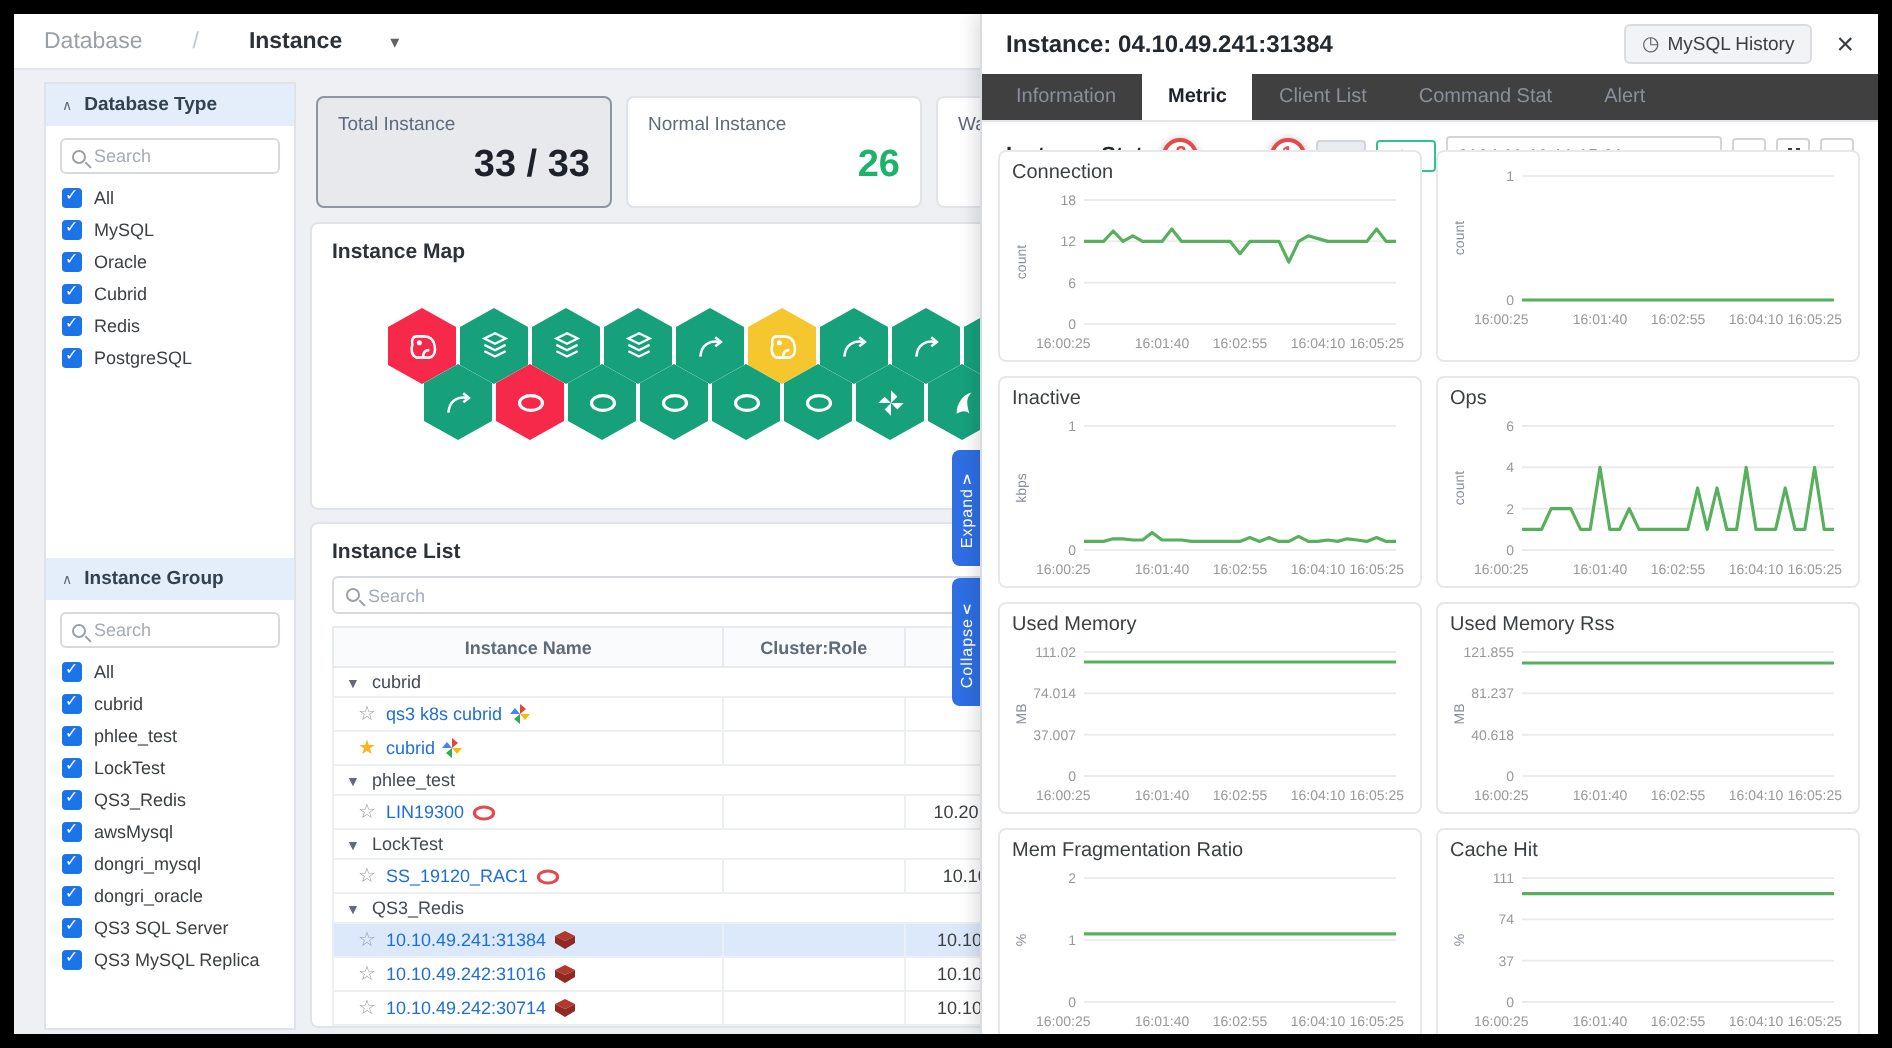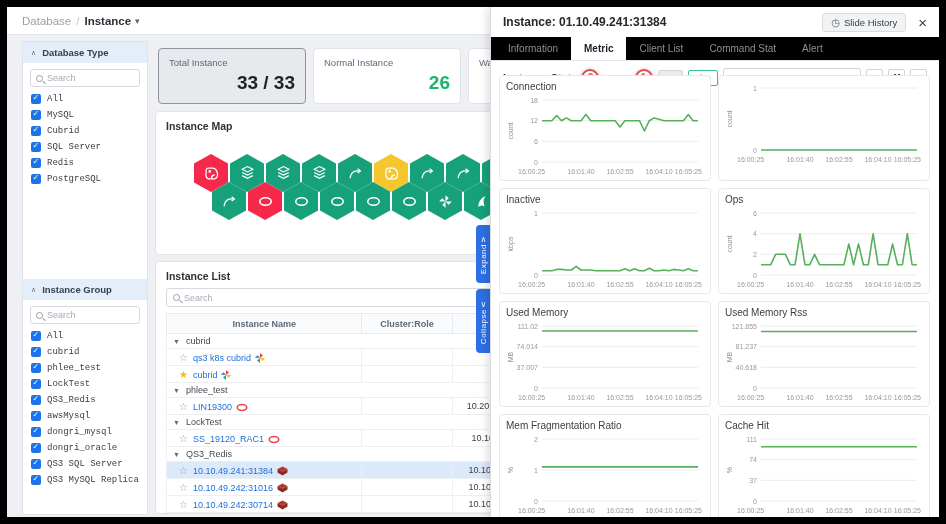--- a/index.html
+++ b/index.html
@@ -1,20 +1,20 @@
 <!DOCTYPE html>
 <html><head>
 <meta charset="utf-8">
 <style>
   * { margin:0; padding:0; box-sizing:border-box; }
   html,body { width:946px; height:524px; background:#000; font-family:"Liberation Sans",sans-serif; overflow:hidden; }
   .app { position:absolute; left:7px; top:7px; width:932px; height:510px; background:#eef0f3; overflow:hidden; }
 
   
-  .topbar { position:absolute; left:0; top:0; right:0; height:28px; background:#fff; border-bottom:1px solid #e3e6ea; display:flex; align-items:center; padding-left:15px; z-index:1; }
+  .topbar { position:absolute; left:0; top:0; right:0; height:28px; background:#fff; border-bottom:1px solid #e3e6ea; display:flex; align-items:center; padding-left:15px; z-index:1;gap:20px; }
   .crumb-sec { color:#9aa0a6; font-size:11.5px; }
   .crumb-sep { color:#c2c7cd; font-size:11.5px; margin:0 5px; }
   .crumb-page { color:#2d3138; font-size:11.5px; font-weight:bold; }
   .crumb-caret { color:#5f6368; font-size:9px; margin-left:4px; }
 
   
   .sidebar { position:absolute; left:15px; top:34px; width:126px; bottom:2px; background:#fff; border:1px solid #dfe3e8; overflow:hidden; z-index:1; }
   .sidebar-head { display:flex; justify-content:space-between; align-items:center; padding:7px 8px 5px 8px; }
   .sidebar-title { font-size:10.5px; font-weight:bold; color:#2d3138; }
   .panel-toggle { width:13px; height:11px; border:1px solid #8a9099; border-radius:2px; position:relative; cursor:pointer; }
@@ -23,21 +23,21 @@
   .fgroup-chev { font-size:7px; color:#5f6a7a; margin-right:6px; }
   .fgroup-label { font-size:9.5px; font-weight:bold; color:#33404f; }
   .searchbox { margin:6px 7px 4px 7px; height:18px; border:1px solid #d6dae0; border-radius:3px; display:flex; align-items:center; padding:0 5px; background:#fff; }
   .mag { width:7px; height:7px; border:1.2px solid #9aa0a6; border-radius:50%; position:relative; flex:none; }
   .mag::after { content:""; position:absolute; width:4px; height:1.2px; background:#9aa0a6; transform:rotate(45deg); left:5px; top:6px; }
   .searchbox input { border:none; outline:none; font-size:9px; color:#333; margin-left:4px; width:100%; background:transparent; font-family:"Liberation Sans",sans-serif; }
   .searchbox input::placeholder { color:#a6acb4; }
   .fitem { display:flex; align-items:center; padding:3px 8px; cursor:pointer; }
   .cb { width:10px; height:10px; background:#1b74e8; border-radius:2px; flex:none; position:relative; }
   .cb::after { content:"✓"; position:absolute; color:#fff; font-size:8px; left:1.5px; top:-1px; }
-  .fitem-label { font-size:9px; color:#3c4043; margin-left:6px; white-space:nowrap;font-family:Liberation Mono, monospace; }
+  .fitem-label { font-size:9px; color:#3c4043; margin-left:6px; white-space:nowrap; }
   .fgroup-2 { margin-top:92px; }
 
   
   .summary-row { position:absolute; left:151px; top:41px; right:0; height:56px; display:flex; gap:7px; z-index:1; }
   .sumcard { width:148px; height:56px; background:#fff; border:1px solid #e0e3e8; border-radius:4px; padding:8px 10px; flex:none; cursor:pointer; }
   .sumcard.selected { background:#e7e9ec; border:1.5px solid #8e959e; }
   .sumcard-label { font-size:9.5px; color:#5f6a7a; }
   .sumcard-value { font-size:19px; font-weight:bold; color:#1d2129; text-align:right; margin-top:4px; }
 
   .mapcard { position:absolute; left:148px; top:104px; width:783px; height:144px; background:#fff; border:1px solid #e0e3e8; border-radius:4px; padding:8px 10px; z-index:1; }
@@ -69,21 +69,21 @@
   #vtab-expand { top:218px; height:58px; }
   #vtab-collapse { top:282px; height:64px; }
 
   
   .drawer { position:absolute; left:483px; top:0; right:0; bottom:0; background:#fff; border-left:1px solid #d8dbe0; box-shadow:-3px 0 8px rgba(0,0,0,.12); z-index:5; overflow:hidden; }
   .dhead { height:30px; display:flex; align-items:center; padding:0 12px; }
   .dtitle { font-size:12px; font-weight:bold; color:#24292f; flex:1; }
   .slide-btn { display:flex; align-items:center; gap:4px; background:#f1f3f4; border:1px solid #dadce0; border-radius:3px; font-size:9.5px; color:#3c4043; padding:3px 8px; cursor:pointer; }
   .clock-ic { font-size:10px; color:#5f6368; }
   .close-x { font-size:15px; color:#3c4043; margin-left:12px; cursor:pointer; line-height:1; }
-  .dtabs { display:flex; border-bottom:1px solid #e3e6ea; background:#000000; padding-left:4px; }
+  .dtabs { display:flex; border-bottom:1px solid #e3e6ea; background:#404040; padding-left:4px; }
   .dtab { font-size:10px; color:#8a9099; padding:6px 13px; cursor:pointer; }
   .dtab.active { color:#1d2129; font-weight:bold; background:#fff; }
   .dtoolbar { display:flex; align-items:center; padding:7px 12px 5px 12px; }
   .dsec-title { font-size:11px; font-weight:bold; color:#24292f; }
   .numcircle { width:18px; height:18px; border:2px solid #e5484d; border-radius:50%; background:#fff; color:#e5484d; font-size:10px; font-weight:bold; display:flex; align-items:center; justify-content:center; box-shadow:0 1px 4px rgba(0,0,0,.35); flex:none; }
   #circle2 { margin-left:10px; }
   .tool-right { margin-left:auto; display:flex; align-items:center; gap:5px; }
   .pill { font-size:8.5px; border-radius:2px; padding:2px 6px; }
   .pill-5m { background:#e9ebef; border:1px solid #d2d6dc; color:#6b7280; }
   .pill-live { background:#fff; border:1px solid #35c090; color:#1f9d6e; }
@@ -122,25 +122,25 @@
           <div class="fitem">
       <span class="cb"></span>
       <span class="fitem-label">All</span>
           </div>
           <div class="fitem">
       <span class="cb"></span>
       <span class="fitem-label">MySQL</span>
           </div>
           <div class="fitem">
       <span class="cb"></span>
+      <span class="fitem-label">Oracle</span>
+          </div>
+          <div class="fitem">
+      <span class="cb"></span>
       <span class="fitem-label">Cubrid</span>
-          </div>
-          <div class="fitem">
-      <span class="cb"></span>
-      <span class="fitem-label">SQL Server</span>
           </div>
           <div class="fitem">
       <span class="cb"></span>
       <span class="fitem-label">Redis</span>
           </div>
           <div class="fitem">
       <span class="cb"></span>
       <span class="fitem-label">PostgreSQL</span>
           </div>
         </div>
@@ -452,24 +452,24 @@
     <span class="vchev">∧</span>
     <span class="vtxt">Expand</span>
   </div>
   <div class="vtab" id="vtab-collapse">
     <span class="vchev">∨</span>
     <span class="vtxt">Collapse</span>
   </div>
 
   <div class="drawer">
     <div class="dhead">
-      <span class="dtitle">Instance: 01.10.49.241:31384</span>
+      <span class="dtitle">Instance: 04.10.49.241:31384</span>
       <span class="slide-btn">
         <span class="clock-ic">◷</span>
-        <span>Slide History</span>
+        <span>MySQL History</span>
       </span>
       <span class="close-x">×</span>
     </div>
     <div class="dtabs" id="drawer-tabs">
         <div class="dtab">Information</div>
         <div class="dtab active">Metric</div>
         <div class="dtab">Client List</div>
         <div class="dtab">Command Stat</div>
         <div class="dtab">Alert</div>
       </div>

